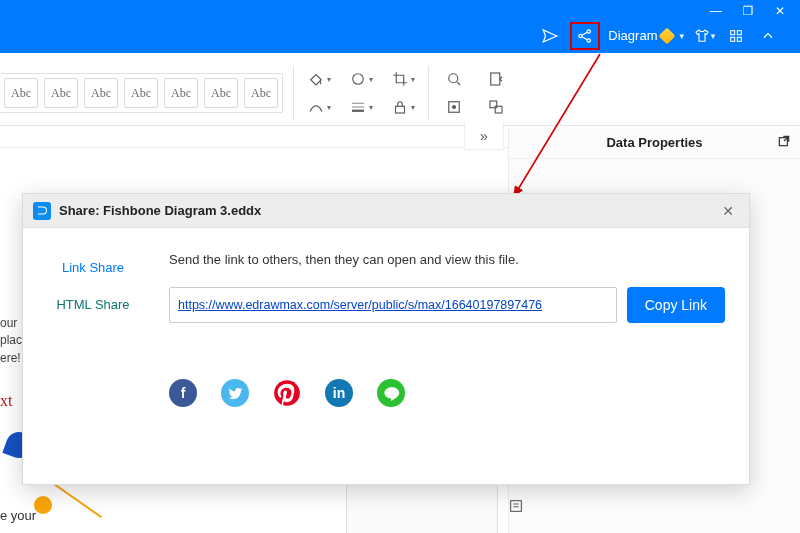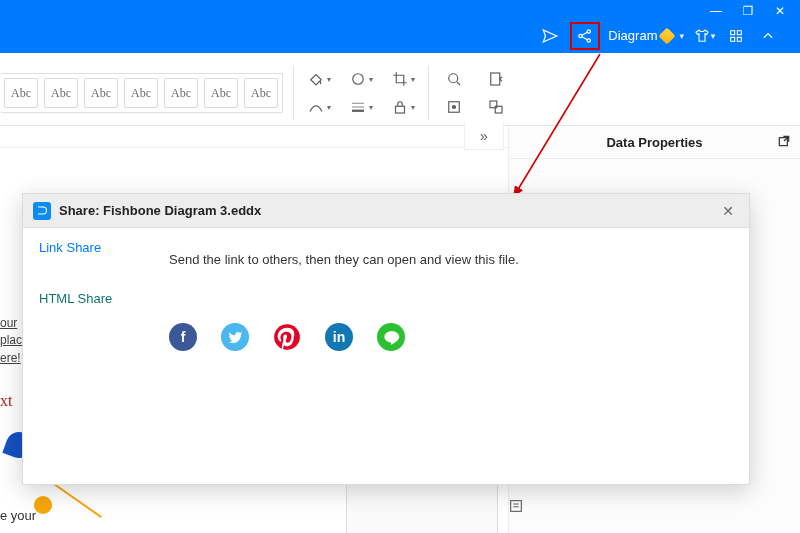--- a/index.html
+++ b/index.html
@@ -25,39 +25,39 @@
   .tbtn .dd { font-size:8px; margin-left:2px; color:#6b6b6b; }
 
   .ruler-row { height:22px; background:#fff; display:flex; position:relative; border-bottom:1px solid #eee;}
   .ruler { margin-left:8px; height:22px; display:flex; align-items:flex-end; font-size:9px; color:#777; gap:27px; padding-bottom:1px;}
   .ruler span { width:20px; text-align:center; }
   .collapse-chevrons { position:absolute; right:296px; top:-4px; height:28px; width:40px; display:flex; align-items:center; justify-content:center; border:1px solid #eee; border-top:none; background:#fff; font-size:14px; color:#555;}
   .side-panel { position:absolute; right:0; top:126px; bottom:0; width:292px; background:#fcfcfc; border-left:1px solid #eee;}
   .side-hdr { height:33px; border-bottom:1px solid #eee; display:flex; align-items:center; justify-content:center; font-weight:600; font-size:13px; color:#222; position:relative;}
   .side-hdr .pop { position:absolute; right:8px; top:7px; }
 
-  .canvas-bits { position:absolute; left:0; top:315px; font-size:12px; color:#444;text-decoration:underline;}
+  .canvas-bits { position:absolute; left:0; top:315px; font-size:12px; color:#444;}
   .canvas-bits div { line-height:1.45; }
   .txt-node { position:absolute; left:0; top:392px; font-size:16px; color:#b91c1c; font-family:"Comic Sans MS", cursive;}
   .blue-dot { position:absolute; left:6px; top:432px; width:26px; height:26px; border-radius:50% 50% 50% 0; background:#1551c3; transform:rotate(20deg);}
   .orange-dot { position:absolute; left:34px; top:496px; width:18px; height:18px; border-radius:50%; background:#f7a50a;}
   .orange-line { position:absolute; left:44px; top:476px; width:70px; height:2px; background:#f7a50a; transform:rotate(35deg); transform-origin:left;}
   .eyour { position:absolute; left:0; top:508px; font-size:13px; color:#333;}
 
   .status-stub { position:absolute; left:346px; top:480px; width:152px; height:53px; border:1px solid #ddd; border-bottom:none; background:#fafafa;}
   .status-stub2 { position:absolute; left:508px; top:498px; display:flex; align-items:center; gap:8px; color:#555;}
 
   
   .dlg { position:absolute; left:22px; top:176px; width:728px; height:292px; background:#fff; border:1px solid #dcdcdc; box-shadow:0 6px 22px rgba(0,0,0,.18); display:flex; flex-direction:column;margin-top:17px;}
   .dlg-hdr { height:34px; background:#ededed; display:flex; align-items:center; padding:0 10px; gap:8px; border-bottom:1px solid #e0e0e0;}
   .dlg-hdr .ico { width:18px; height:18px; background:#0b8cf0; border-radius:3px; display:flex; align-items:center; justify-content:center;}
   .dlg-hdr .title { font-size:13px; font-weight:600; color:#222;}
   .dlg-hdr .close { margin-left:auto; color:#666; font-size:14px; cursor:pointer; width:22px; text-align:center;}
   .dlg-body { flex:1; display:flex; }
-  .dlg-side { width:140px; padding:12px 16px; display:flex; flex-direction:column; gap:36px; font-size:13px; text-align:left;}
+  .dlg-side { width:140px; padding:32px 16px; display:flex; flex-direction:column; gap:22px; font-size:13px; text-align:center;}
   .dlg-side .tab { color:#0f766e; cursor:pointer;}
   .dlg-side .tab.active { color:#007bff;}
   .dlg-main { flex:1; padding:24px 24px 10px 6px; font-size:13px; color:#333;}
   .link-row { margin-top:20px; display:flex; gap:10px; align-items:stretch;}
   .link-box { flex:1; border:1px solid #ccc; border-radius:2px; height:36px; display:flex; align-items:center; padding:0 8px; font-size:12.5px;}
   .link-box a { color:#0645cc; text-decoration:underline; white-space:nowrap; overflow:hidden;}
   .copy-btn { background:#007bff; color:#fff; border:none; border-radius:4px; padding:0 18px; font-size:14px; cursor:pointer;}
   .share-to { margin-top:56px;}
   .share-to .lbl { font-size:12px; color:#555; margin-bottom:14px;}
   .social { display:flex; gap:24px;}
@@ -254,20 +254,26 @@
     <div class="title">Share: Fishbone Diagram 3.eddx</div>
     <div class="close">✕</div>
   </div>
   <div class="dlg-body">
     <div class="dlg-side">
       <div class="tab active">Link Share</div>
       <div class="tab">HTML Share</div>
     </div>
     <div class="dlg-main">
       <div>Send the link to others, then they can open and view this file.</div>
+      <div class="link-row">
+        <div class="link-box">
+          <a>https://www.edrawmax.com/server/public/s/max/16640197897476</a>
+        </div>
+        <button class="copy-btn">Copy Link</button>
+      </div>
       <div class="share-to">
         <div class="social">
           <div class="sbtn fb">f</div>
           <div class="sbtn tw">
             <svg width="15" height="15" viewBox="0 0 24 24" fill="#fff">
                 <path d="M23 5c-.8.4-1.7.6-2.6.8.9-.6 1.6-1.5 2-2.5-.9.5-1.9.9-2.9 1.1C18.6 3.5 17.4 3 16 3c-2.5 0-4.5 2-4.5 4.5 0 .4 0 .7.1 1C7.9 8.3 4.6 6.5 2.4 3.8c-.4.7-.6 1.5-.6 2.3 0 1.6.8 3 2 3.8-.7 0-1.4-.2-2-.5v.1c0 2.2 1.6 4 3.6 4.4-.4.1-.8.2-1.2.2-.3 0-.6 0-.9-.1.6 1.8 2.3 3.1 4.3 3.2C6 18.4 4 19 1.8 19c-.4 0-.7 0-1.1-.1 2 1.3 4.4 2 7 2 8.4 0 13-7 13-13v-.6c.9-.6 1.7-1.4 2.3-2.3z"></path>
               </svg>
           </div>
           <div class="sbtn pin">
             <svg width="28" height="28" viewBox="0 0 24 24" fill="#e60023">

